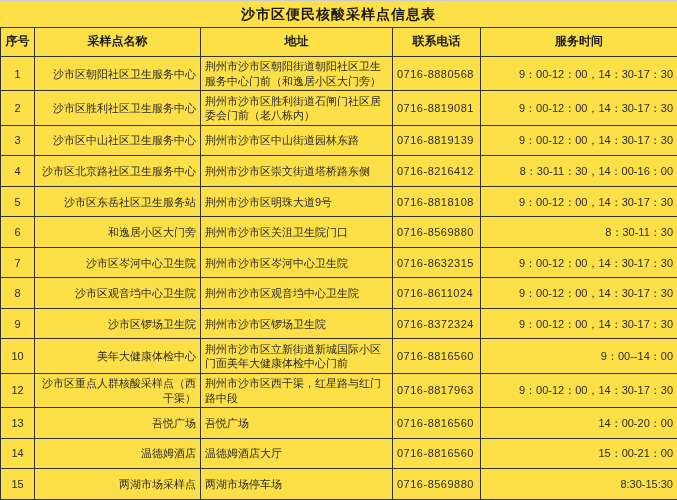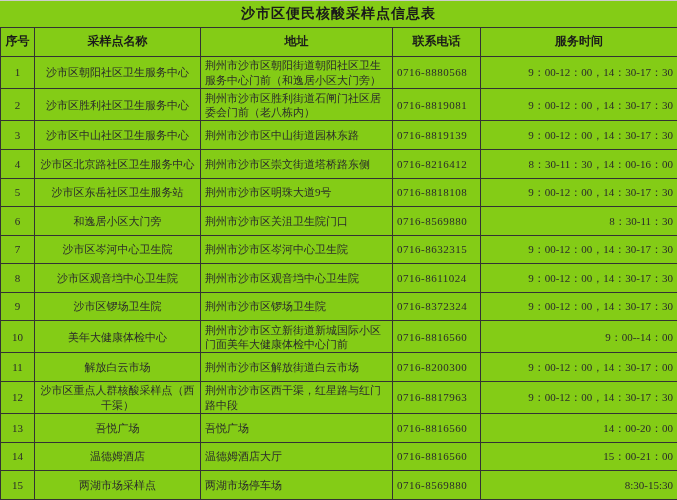--- a/index.html
+++ b/index.html
@@ -3,22 +3,22 @@
 <meta charset="utf-8">
 <style>
   html, body {
     margin: 0;
     padding: 0;
     background: #ffffff;
   }
   .page {
     width: 677px;
     height: 500px;
-    background: #84cc16;
-    font-family: Liberation Serif, serif;
+    background: #fde047;
+    font-family: Liberation Sans, sans-serif;
     color: #222222;
     box-sizing: border-box;
     border-top: 1px solid #cccccc;
     overflow: hidden;
   }
   .doc-title {
     height: 26px;
     line-height: 26px;
     text-align: center;
     font-size: 14px;
@@ -44,21 +44,21 @@
   }
   table.info-table th {
     font-size: 12px;
     font-weight: bold;
     text-align: center;
     height: 26px;
     color: #1a1a1a;
   }
   tr.data-row { height: 28px; }
   td.col-no     { text-align: center; }
-  td.col-name   { text-align: center; }
+  td.col-name   { text-align: right; }
   td.col-address{ text-align: left; }
   td.col-phone  { text-align: left; letter-spacing: 0.5px; }
   td.col-hours  { text-align: right; }
 </style>
 </head>
 <body>
 
 <div class="page">
   <div class="doc-title">沙市区便民核酸采样点信息表</div>
 
@@ -144,27 +144,20 @@
           <td class="col-hours">9：00-12：00，14：30-17：30</td>
         </tr>
         <tr class="data-row">
           <td class="col-no">10</td>
           <td class="col-name">美年大健康体检中心</td>
           <td class="col-address">荆州市沙市区立新街道新城国际小区门面美年大健康体检中心门前</td>
           <td class="col-phone">0716-8816560</td>
           <td class="col-hours">9：00--14：00</td>
         </tr>
         <tr class="data-row">
-          <td class="col-no">11</td>
-          <td class="col-name">解放白云市场</td>
-          <td class="col-address">荆州市沙市区解放街道白云市场</td>
-          <td class="col-phone">0716-8200300</td>
-          <td class="col-hours">9：00-12：00，14：30-17：00</td>
-        </tr>
-        <tr class="data-row">
           <td class="col-no">12</td>
           <td class="col-name">沙市区重点人群核酸采样点（西干渠）</td>
           <td class="col-address">荆州市沙市区西干渠，红星路与红门路中段</td>
           <td class="col-phone">0716-8817963</td>
           <td class="col-hours">9：00-12：00，14：30-17：30</td>
         </tr>
         <tr class="data-row">
           <td class="col-no">13</td>
           <td class="col-name">吾悦广场</td>
           <td class="col-address">吾悦广场</td>

